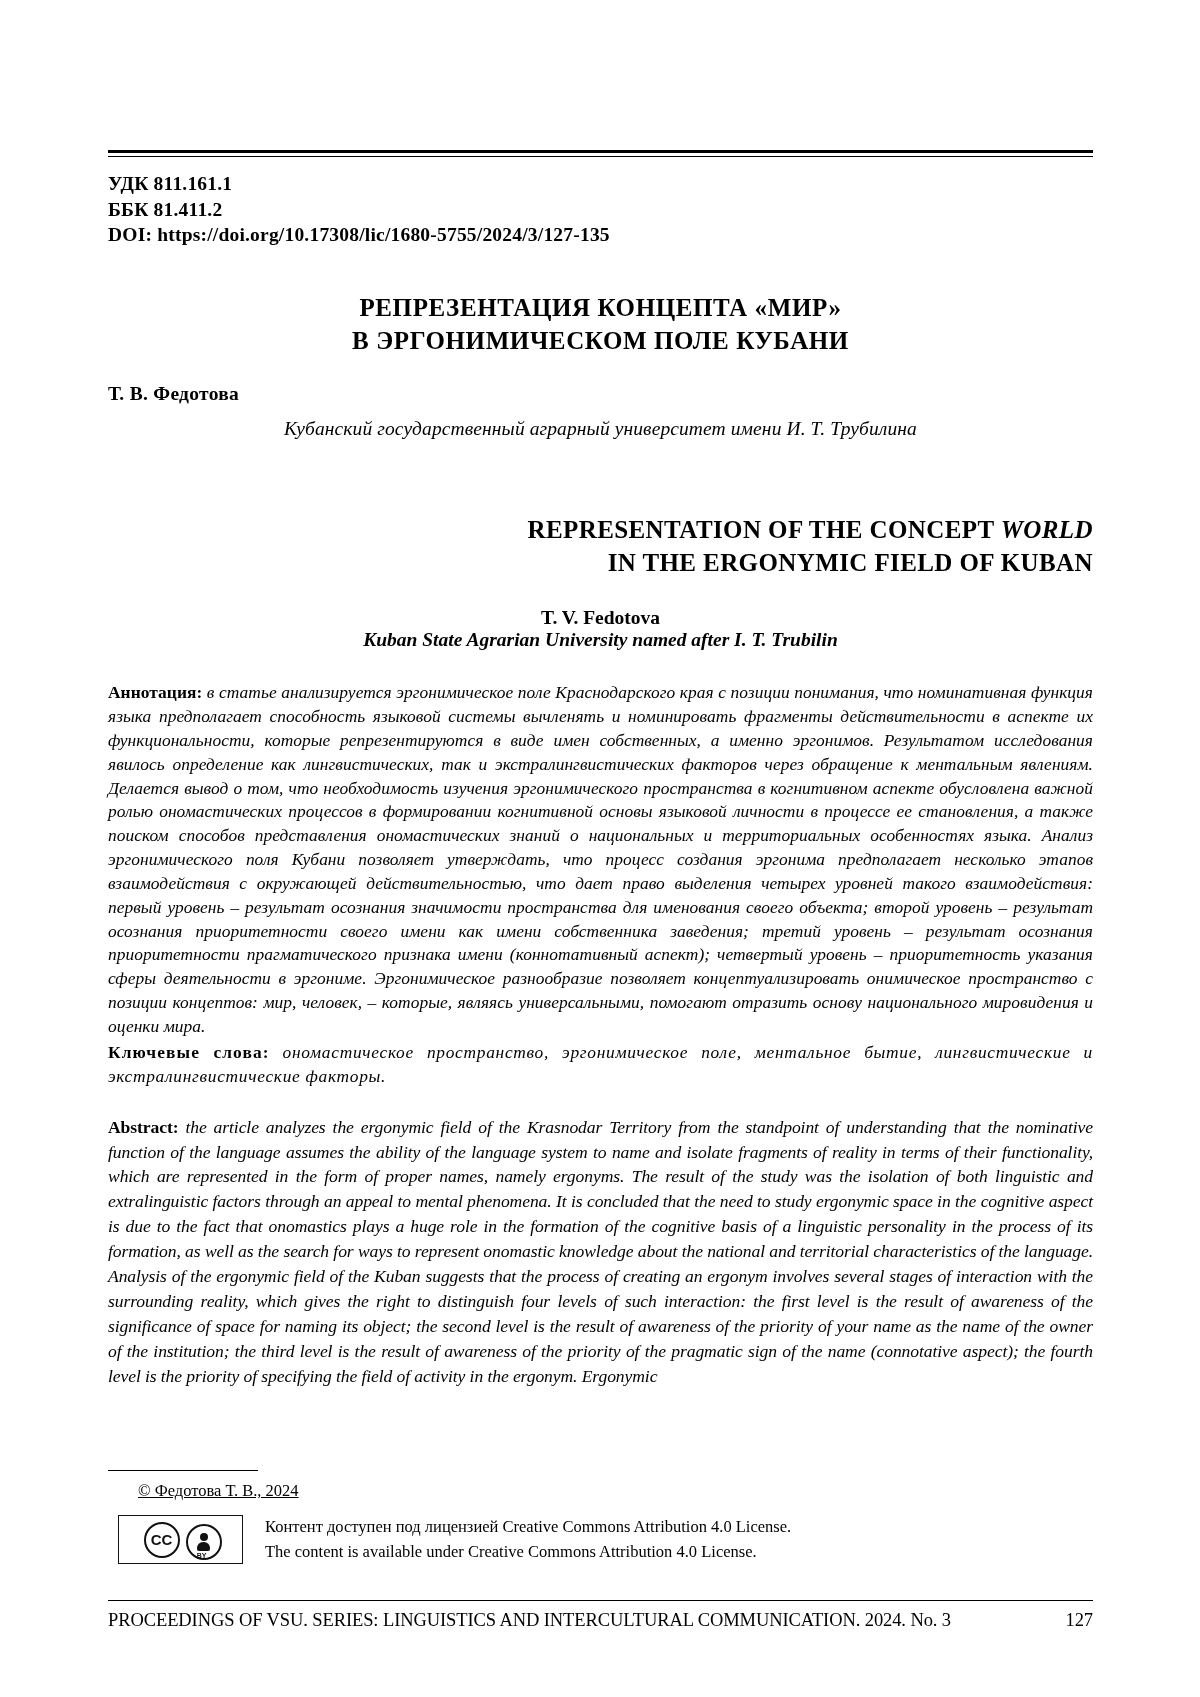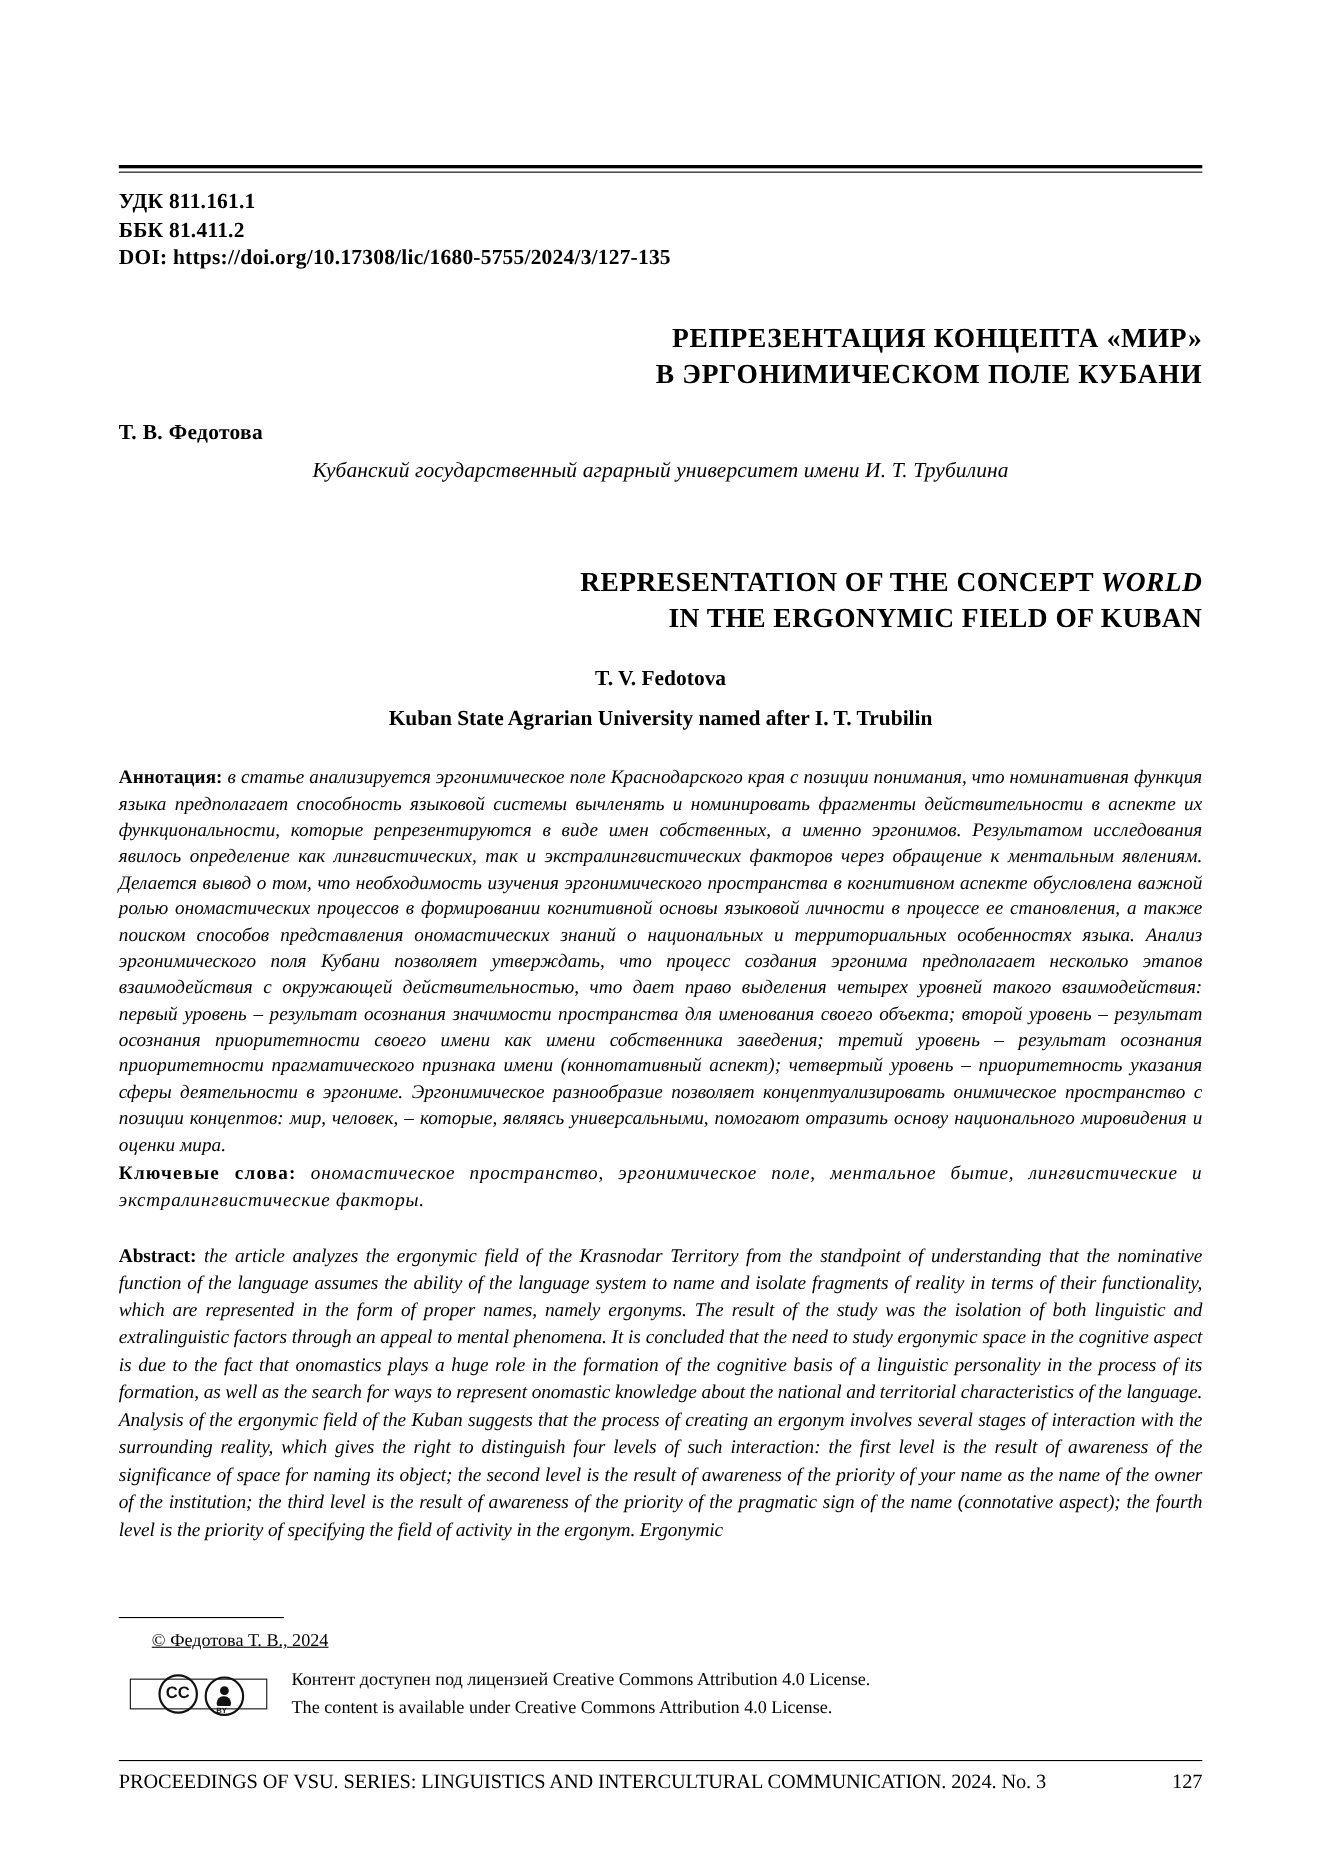--- a/index.html
+++ b/index.html
@@ -38,21 +38,21 @@
   .codes {
     font-family: "Liberation Serif", serif;
     font-weight: bold;
     font-size: 19.5px;
     line-height: 1.32;
     letter-spacing: 0.2px;
   }
   .codes div { white-space: nowrap; }
 
   .title-ru {
-    text-align: right;
+    text-align: center;
     font-weight: bold;
     font-size: 25px;
     line-height: 1.3;
     letter-spacing: 0.6px;
     margin-top: 44px;
   }
   .author-ru {
     font-weight: bold;
     font-size: 19.5px;
     margin-top: 26px;
@@ -77,22 +77,22 @@
   .title-en .it { font-style: italic; }
   .author-en {
     text-align: center;
     font-weight: bold;
     font-size: 19.5px;
     margin-top: 28px;
   }
   .affil-en {
     text-align: center;
     font-weight: bold;
-    font-size: 19.5px;
-    margin-top: 14px;
+    font-style: italic;
+    font-size: 19.5px;
   }
 
   .abstract-ru {
     margin-top: 30px;
     font-style: italic;
     font-size: 17.4px;
     line-height: 1.37;
     text-align: justify;
     text-justify: inter-word;
     letter-spacing: 0.05px;
@@ -143,21 +143,21 @@
     padding-left: 30px;
     text-decoration: underline;
   }
   .license-row {
     display: flex;
     align-items: center;
     margin-top: 14px;
   }
   .cc-badge {
     width: 125px;
-    height: 28px;
+    height: 49px;
     background: #ffffff;
     border: 1px solid #111;
     display: flex;
     align-items: center;
     justify-content: center;
     gap: 6px;
     box-sizing: border-box;
     margin-left: 10px;
     flex: 0 0 auto;
   }

